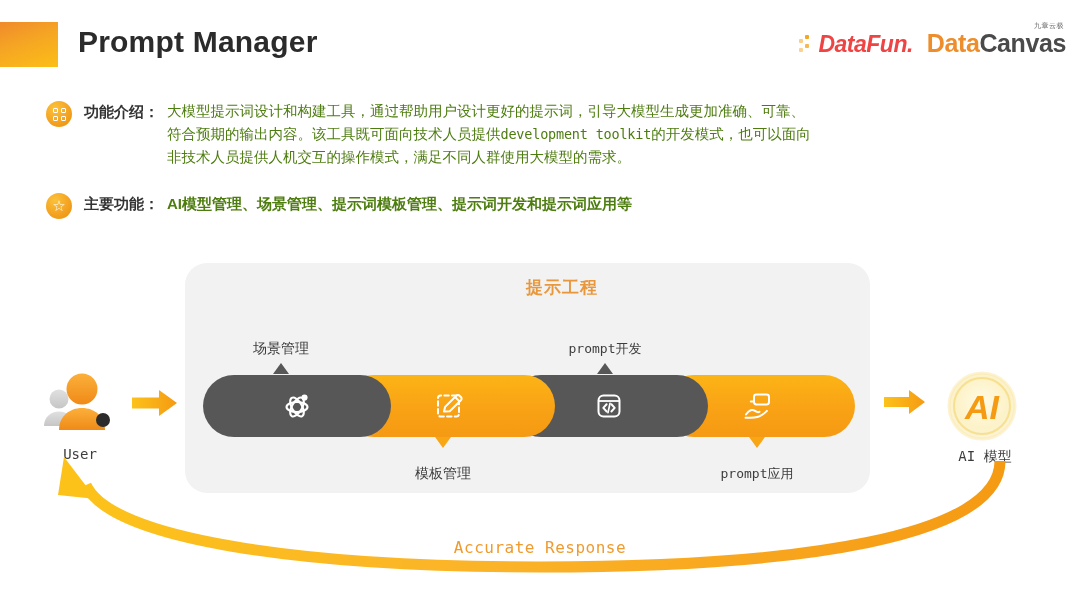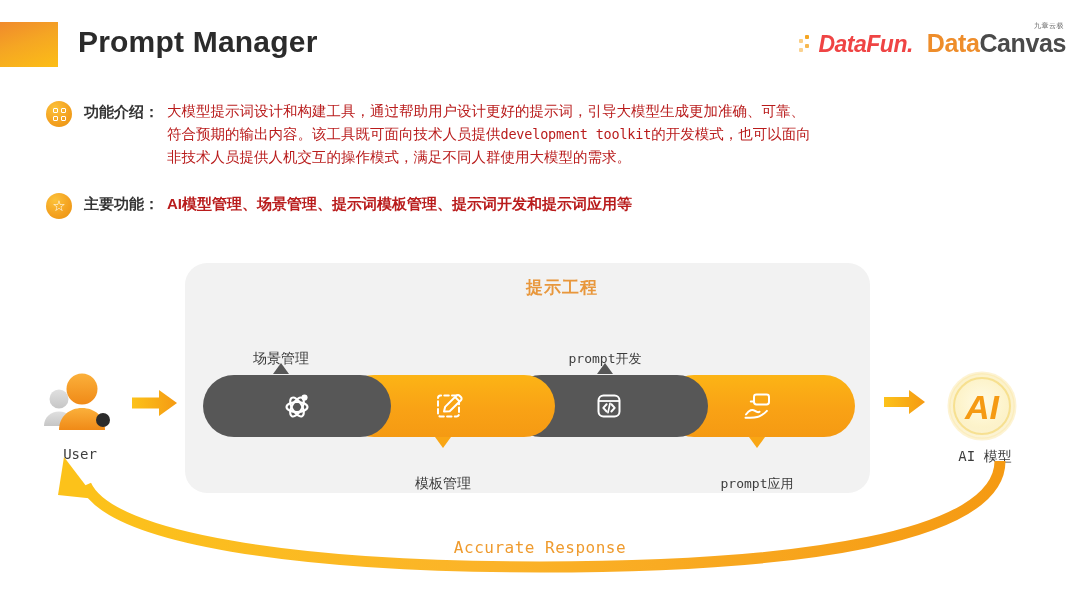--- a/index.html
+++ b/index.html
@@ -53,21 +53,21 @@
   .grid-glyph span:nth-child(1){left:0;top:0;}
   .grid-glyph span:nth-child(2){right:0;top:0;}
   .grid-glyph span:nth-child(3){left:0;bottom:0;}
   .grid-glyph span:nth-child(4){right:0;bottom:0;}
   .star-glyph{color:#fff;font-size:15px;line-height:1;margin-top:-1px;}
   .row-label{
     font-size:15px;font-weight:bold;color:#333;margin-left:12px;white-space:nowrap;
     line-height:23px;
   }
   .row-body{
-    margin-left:8px;font-size:14.5px;color:#b91c1c;line-height:23px;max-width:900px;
+    margin-left:8px;font-size:14.5px;color:#4d7c0f;line-height:23px;max-width:900px;
   }
   .row-body .mono{font-family:"DejaVu Sans Mono","Liberation Mono",monospace;font-size:13.5px;letter-spacing:-.2px;}
   .row-feat .row-body{font-size:15px;font-weight:bold;}
 
   
   .panel{
     position:absolute;left:185px;top:263px;width:685px;height:230px;
     background:#f2f2f2;border-radius:22px;
   }
   .panel-title{
@@ -83,21 +83,21 @@
   }
   .seg.dark{background:#575757;}
   .seg.orange{background:linear-gradient(180deg,#fcb415 0%,#f9a215 55%,#f59a13 100%);}
   .seg1{left:0;width:188px;z-index:4;}
   .seg2{left:140px;width:212px;z-index:3;}
   .seg3{left:307px;width:198px;z-index:2;}
   .seg4{left:460px;width:192px;z-index:1;}
   .seg svg{display:block;}
 
   
-  .callout{position:absolute;text-align:center;font-size:14px;color:#3d3d3d;white-space:nowrap;margin-top:10px;}
+  .callout{position:absolute;text-align:center;font-size:14px;color:#3d3d3d;white-space:nowrap;}
   .callout.mono{font-family:"DejaVu Sans Mono","Liberation Mono",monospace;font-size:13px;}
   .cl-scene{left:196px;top:340px;width:170px;}
   .cl-dev{left:520px;top:340px;width:170px;}
   .cl-tpl{left:358px;top:465px;width:170px;}
   .cl-app{left:672px;top:465px;width:170px;}
   .tri{position:absolute;width:0;height:0;}
   .tri.up-dark{border-left:8px solid transparent;border-right:8px solid transparent;border-bottom:11px solid #575757;}
   .tri.down-orange{border-left:8px solid transparent;border-right:8px solid transparent;border-top:11px solid #f9a615;}
   .tri-scene{left:273px;top:363px;}
   .tri-dev{left:597px;top:363px;}

